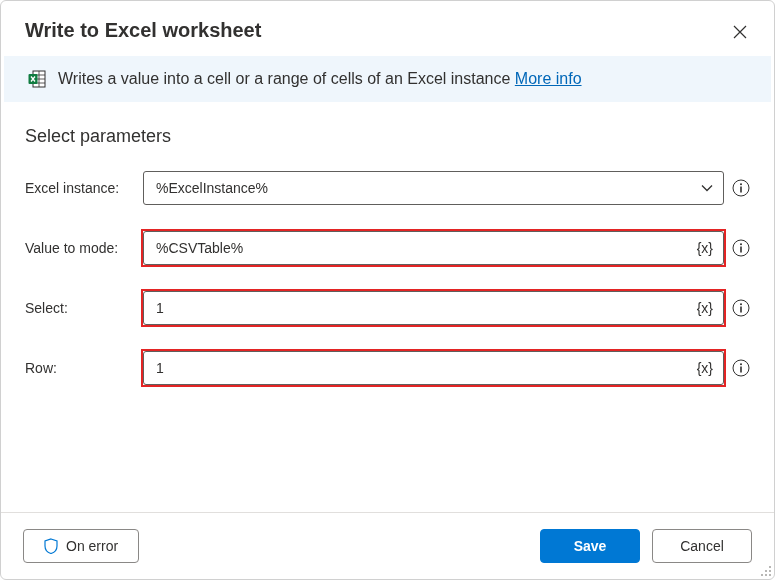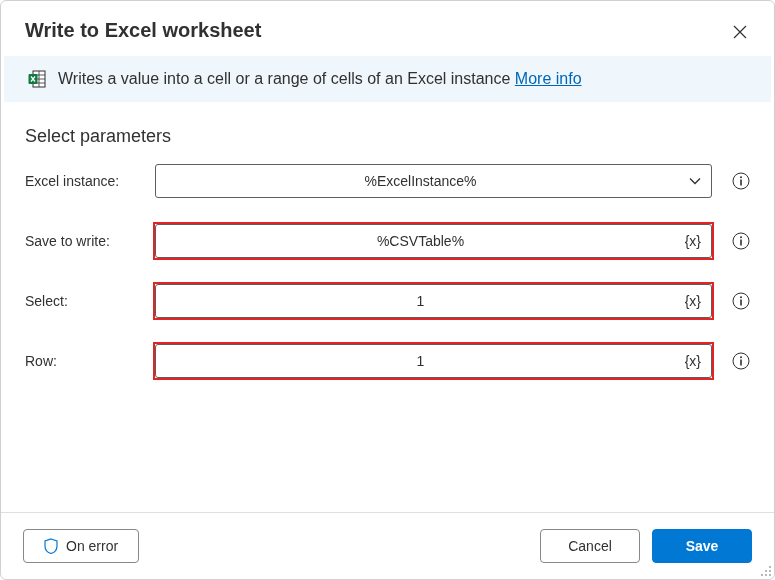--- a/index.html
+++ b/index.html
@@ -62,27 +62,27 @@
   }
   .content {
     padding: 24px 24px 0 24px;
     flex: 1;
     overflow: auto;
   }
   .section-title {
     font-size: 18px;
     font-weight: 400;
     color: #323130;
-    margin-bottom: 17px;
+    margin-bottom: 24px;
   }
   .field-row {
     display: flex;
     align-items: center;
     margin-bottom: 26px;
-    gap: 20px;
+    gap: 8px;
   }
   .field-label {
     width: 110px;
     flex-shrink: 0;
     font-size: 14px;
     color: #323130;
   }
   .field-control {
     flex: 1;
     position: relative;
@@ -96,21 +96,20 @@
     height: 34px;
     border: 1px solid #605e5c;
     border-radius: 3px;
     padding: 0 38px 0 12px;
     font-size: 14px;
     color: #323130;
     background: #fff;
     display: flex;
     align-items: center;
     position: relative;
-    justify-content: center;
   }
   .select-caret {
     position: absolute;
     right: 10px;
     top: 50%;
     transform: translateY(-50%);
     pointer-events: none;
   }
   .var-badge {
     position: absolute;
@@ -222,21 +221,21 @@
       <div class="info-icon">
         <svg width="18" height="18" viewBox="0 0 18 18">
             <circle cx="9" cy="9" r="8" stroke="#323130" stroke-width="1" fill="none"></circle>
             <circle cx="9" cy="5.2" r="1" fill="#323130"></circle>
             <rect x="8.2" y="7.5" width="1.6" height="6" fill="#323130"></rect>
           </svg>
       </div>
     </div>
 
     <div class="field-row">
-      <div class="field-label">Save to write:</div>
+      <div class="field-label">Value to mode:</div>
       <div class="field-control highlight">
         <div class="text-box">
           <span>%CSVTable%</span>
           <span class="var-badge">{x}</span>
         </div>
       </div>
       <div class="info-icon">
         <svg width="18" height="18" viewBox="0 0 18 18">
             <circle cx="9" cy="9" r="8" stroke="#323130" stroke-width="1" fill="none"></circle>
             <circle cx="9" cy="5.2" r="1" fill="#323130"></circle>
@@ -283,25 +282,25 @@
   </div>
 
   <div class="footer">
     <div class="btn btn-secondary">
       <svg class="shield-icon" viewBox="0 0 14 16">
         <path d="M7 1 L13 3 V8 C13 11.5 10.5 14.5 7 15.5 C3.5 14.5 1 11.5 1 8 V3 Z" fill="none" stroke="#0078d4" stroke-width="1.2"></path>
       </svg>
       <span>On error</span>
     </div>
     <div class="footer-right">
+      <div class="btn btn-primary">
+        <span>Save</span>
+      </div>
       <div class="btn btn-secondary">
         <span>Cancel</span>
-      </div>
-      <div class="btn btn-primary">
-        <span>Save</span>
       </div>
     </div>
   </div>
 
   <svg class="resize-grip" viewBox="0 0 12 12">
     <circle cx="10" cy="2" r="1" fill="#a19f9d"></circle>
     <circle cx="6" cy="6" r="1" fill="#a19f9d"></circle>
     <circle cx="10" cy="6" r="1" fill="#a19f9d"></circle>
     <circle cx="2" cy="10" r="1" fill="#a19f9d"></circle>
     <circle cx="6" cy="10" r="1" fill="#a19f9d"></circle>

